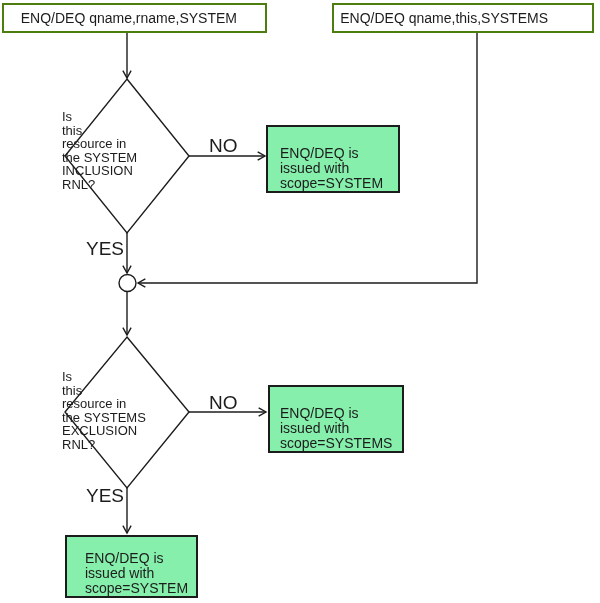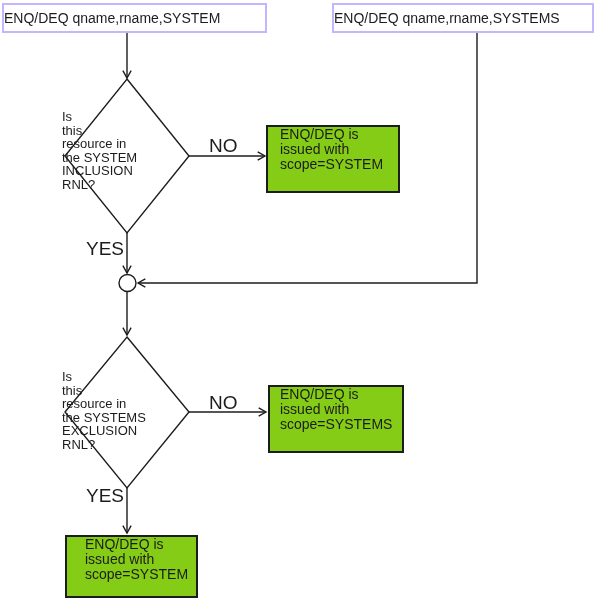--- a/index.html
+++ b/index.html
@@ -10,36 +10,36 @@
     background: #ffffff;
     font-family: "Liberation Sans", sans-serif;
     color: #1c1c1c;
     overflow: hidden;
   }
   svg.wires { position: absolute; left: 0; top: 0; }
 
   .node-box {
     position: absolute;
     box-sizing: border-box;
-    border: 2px solid #c4b5fd;
+    border: 2px solid #4d7c0f;
     background: #ffffff;
     display: flex;
     align-items: center;
-    justify-content: flex-start;
+    justify-content: flex-end;
     font-size: 14px;
     white-space: nowrap;
   }
   .result-box {
     position: absolute;
     box-sizing: border-box;
     border: 2px solid #1c1c1c;
-    background: #84cc16;
+    background: #86efac;
     display: flex;
     flex-direction: column;
-    justify-content: flex-start;
+    justify-content: flex-end;
     font-size: 14px;
     line-height: 15px;
     white-space: pre-line;
     text-align: left;
   }
   .diamond-label {
     position: absolute;
     width: 130px;
     font-size: 13px;
     line-height: 13.5px;
@@ -81,21 +81,21 @@
     <polygon points="127,337 189,412 127,488 65,412" fill="#ffffff" stroke="#1c1c1c" stroke-width="1.4"></polygon>
 
     <circle cx="127.5" cy="283" r="8.5" fill="#ffffff" stroke="#1c1c1c" stroke-width="1.4"></circle>
   </svg>
 
   <div class="node-box" style="left:2px; top:3px; width:265px; height:30px; padding-right:28px;">
     <span>ENQ/DEQ qname,rname,SYSTEM</span>
   </div>
 
   <div class="node-box" style="left:332px; top:3px; width:262px; height:30px; padding-right:44px;">
-    <span>ENQ/DEQ qname,rname,SYSTEMS</span>
+    <span>ENQ/DEQ qname,this,SYSTEMS</span>
   </div>
 
   <div class="diamond-label" style="left:62px; top:110px;">Is
 this
 resource in
 the SYSTEM
 INCLUSION
 RNL?</div>
 
   <div class="diamond-label" style="left:62px; top:370px;">Is

